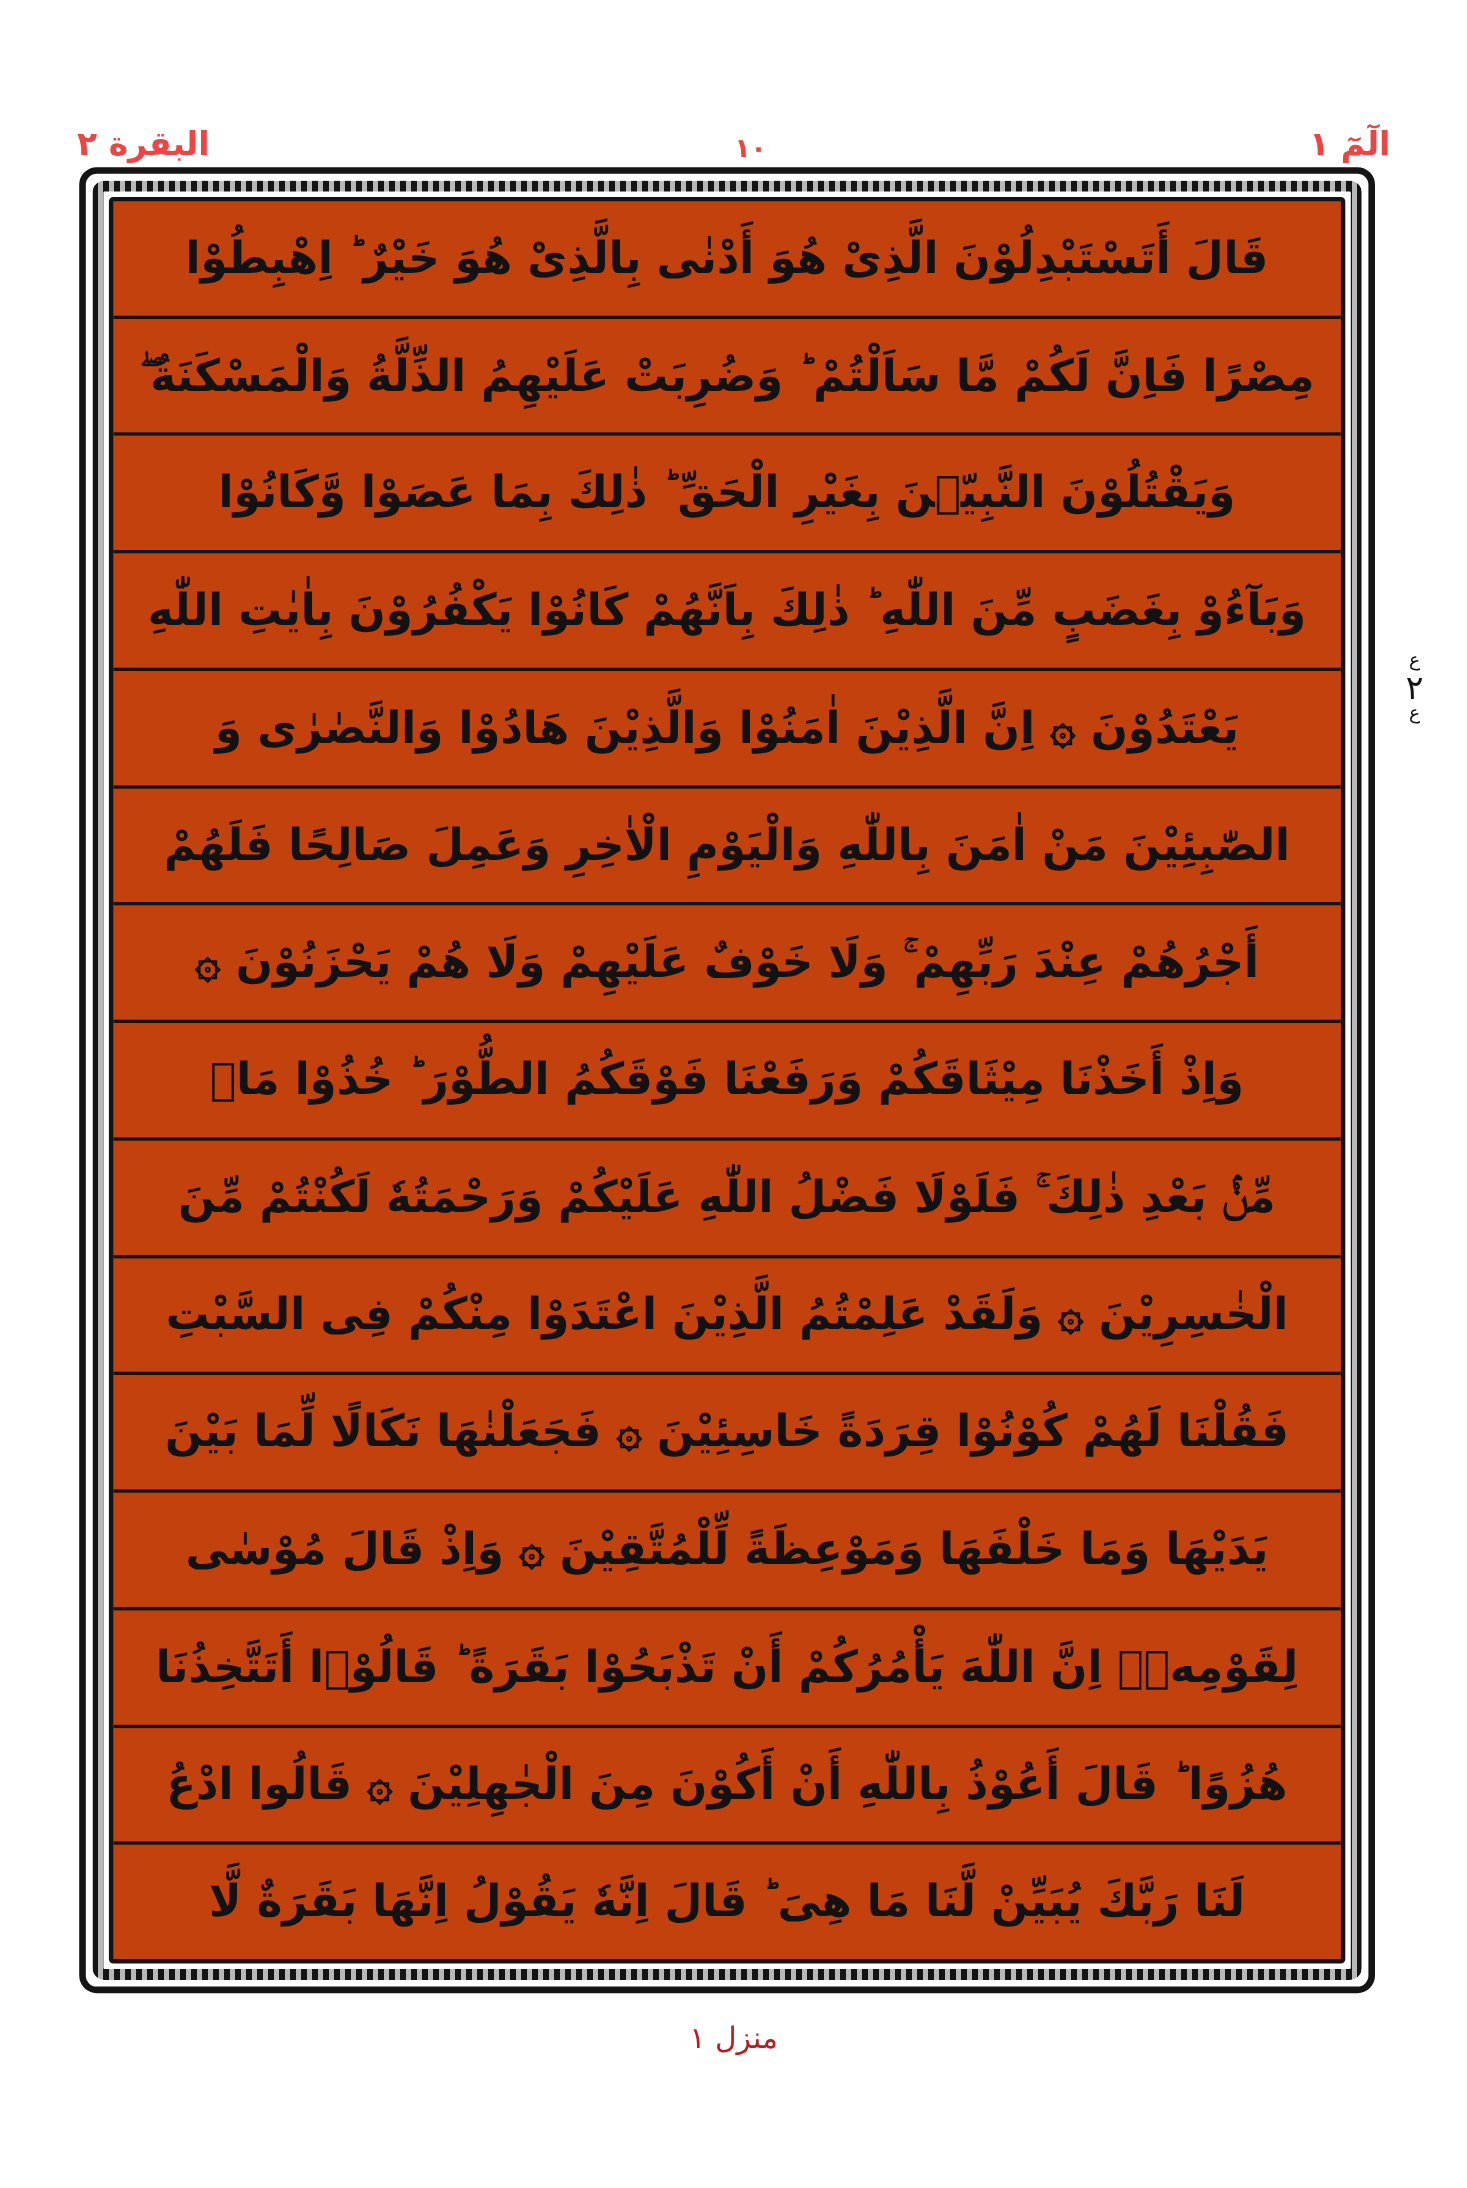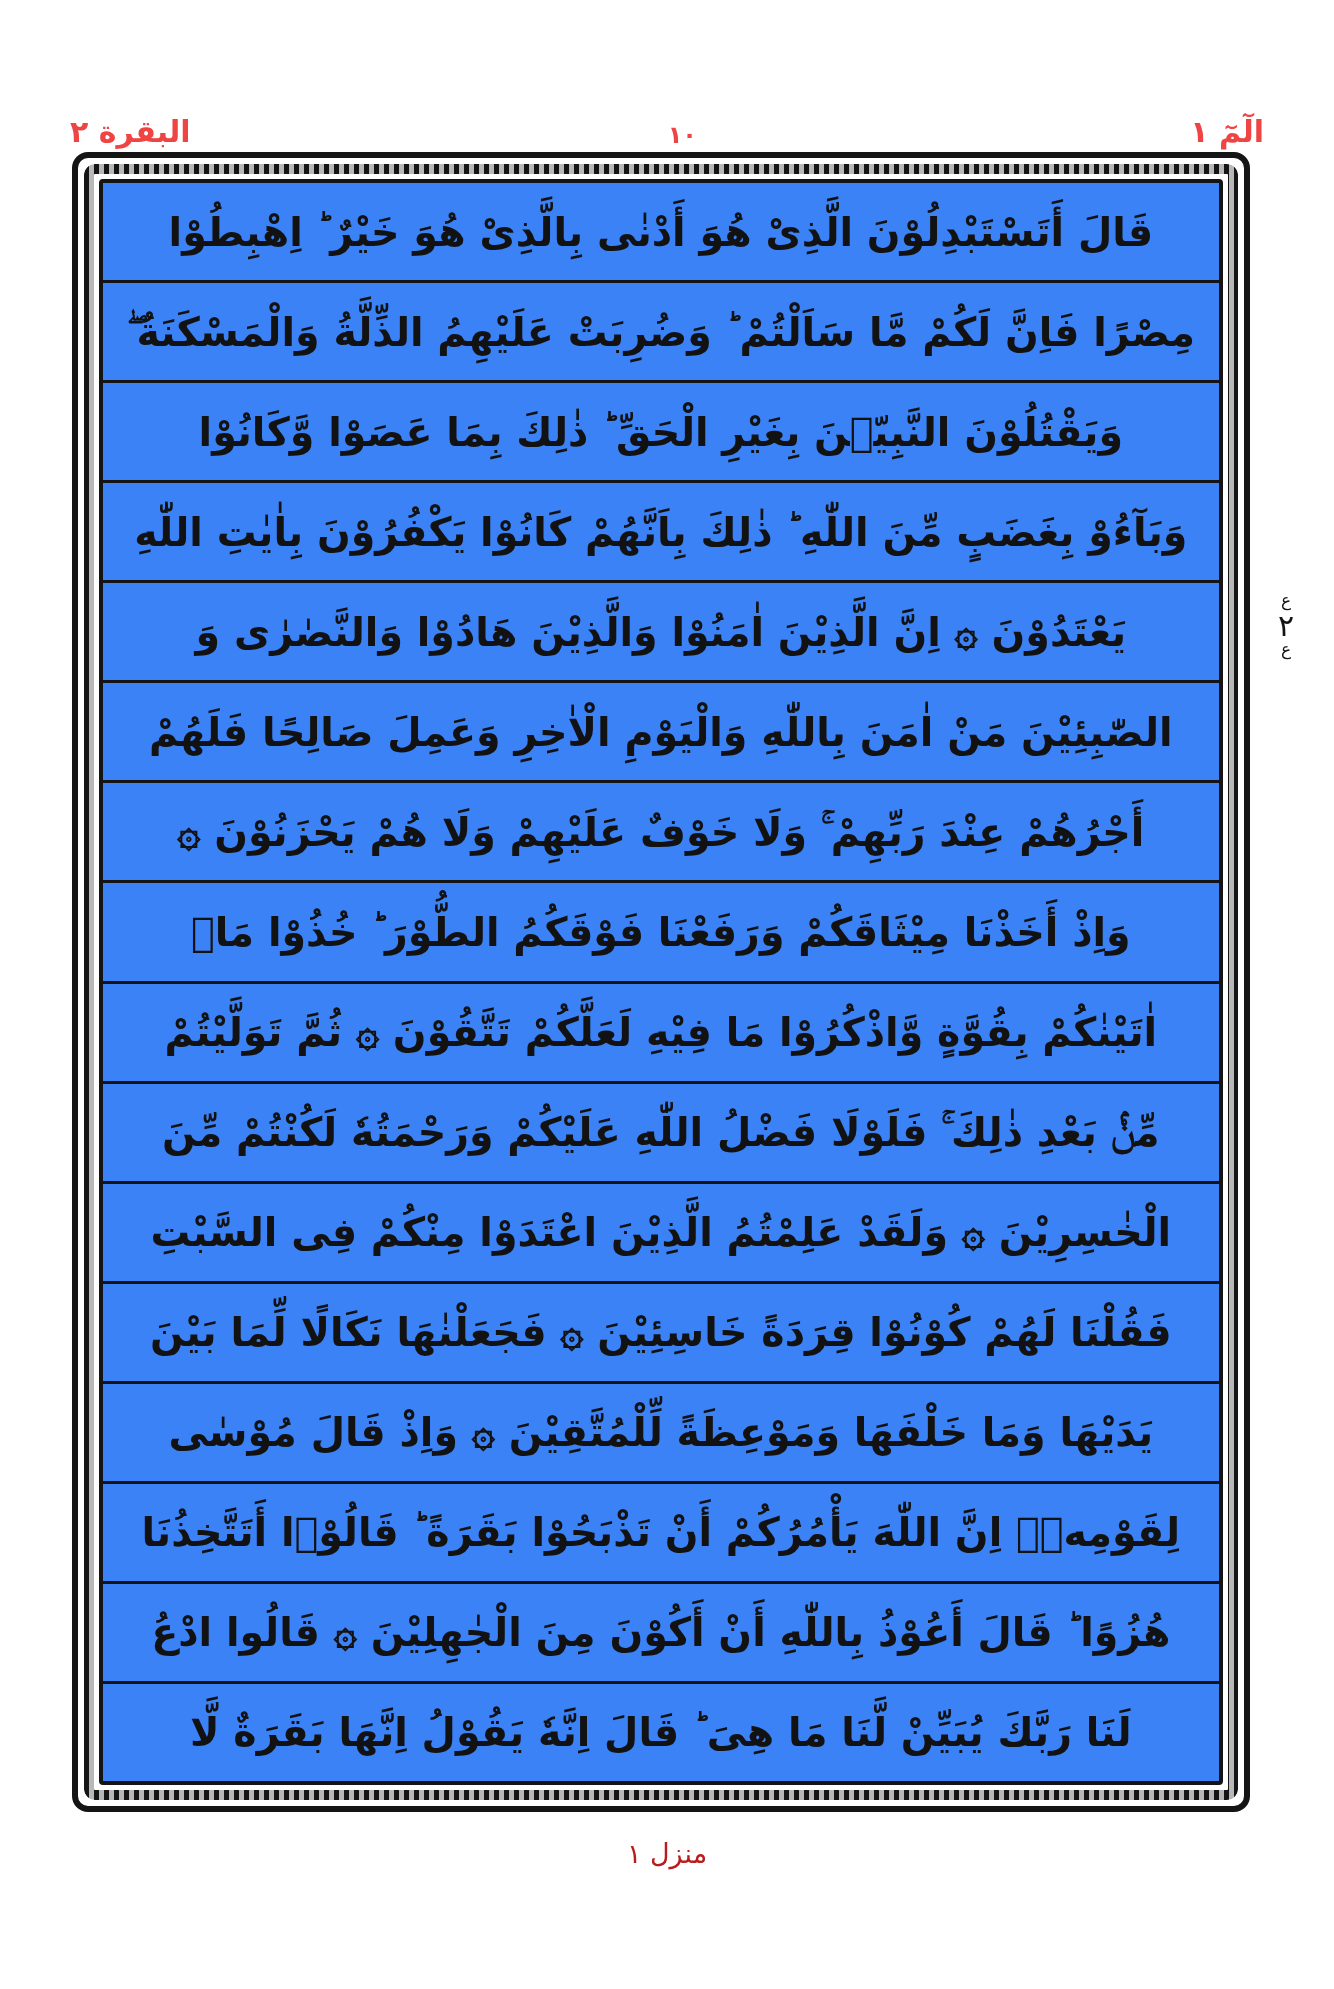--- a/index.html
+++ b/index.html
@@ -85,21 +85,21 @@
       repeating-linear-gradient(90deg, #000 0 5px, rgba(0,0,0,.3) 5px 10px);
   }
   .frame-inner {
     position: absolute;
     left: 21px;
     top: 21px;
     right: 21px;
     bottom: 21px;
     box-sizing: border-box;
     border: 4px solid #141414;
-    background: #3b82f6;
+    background: #c2410c;
     border-radius: 4px;
     overflow: hidden;
   }
 
   
   .lines {
     position: absolute;
     inset: 0;
     display: flex;
     flex-direction: column;
@@ -203,23 +203,20 @@
         <div class="qline">
           <div class="qtext" style="transform: scaleX(0.9895);">الصّٰبِئِيْنَ مَنْ اٰمَنَ بِاللّٰهِ وَالْيَوْمِ الْاٰخِرِ وَعَمِلَ صَالِحًا فَلَهُمْ</div>
         </div>
         <div class="qline">
           <div class="qtext" style="transform: scaleX(0.9895);">أَجْرُهُمْ عِنْدَ رَبِّهِمْ ۚ وَلَا خَوْفٌ عَلَيْهِمْ وَلَا هُمْ يَحْزَنُوْنَ ۞</div>
         </div>
         <div class="qline">
           <div class="qtext" style="transform: scaleX(0.9895);">وَاِذْ أَخَذْنَا مِيْثَاقَكُمْ وَرَفَعْنَا فَوْقَكُمُ الطُّوْرَ ؕ خُذُوْا مَاۤ</div>
         </div>
         <div class="qline">
-          <div class="qtext" style="transform: scaleX(0.9895);">اٰتَيْنٰكُمْ بِقُوَّةٍ وَّاذْكُرُوْا مَا فِيْهِ لَعَلَّكُمْ تَتَّقُوْنَ ۞ ثُمَّ تَوَلَّيْتُمْ</div>
-        </div>
-        <div class="qline">
           <div class="qtext" style="transform: scaleX(0.9895);">مِّنْۢ بَعْدِ ذٰلِكَ ۚ فَلَوْلَا فَضْلُ اللّٰهِ عَلَيْكُمْ وَرَحْمَتُهٗ لَكُنْتُمْ مِّنَ</div>
         </div>
         <div class="qline">
           <div class="qtext" style="transform: scaleX(0.9895);">الْخٰسِرِيْنَ ۞ وَلَقَدْ عَلِمْتُمُ الَّذِيْنَ اعْتَدَوْا مِنْكُمْ فِى السَّبْتِ</div>
         </div>
         <div class="qline">
           <div class="qtext" style="transform: scaleX(0.9895);">فَقُلْنَا لَهُمْ كُوْنُوْا قِرَدَةً خَاسِئِيْنَ ۞ فَجَعَلْنٰهَا نَكَالًا لِّمَا بَيْنَ</div>
         </div>
         <div class="qline">
           <div class="qtext" style="transform: scaleX(0.9895);">يَدَيْهَا وَمَا خَلْفَهَا وَمَوْعِظَةً لِّلْمُتَّقِيْنَ ۞ وَاِذْ قَالَ مُوْسٰى</div>

